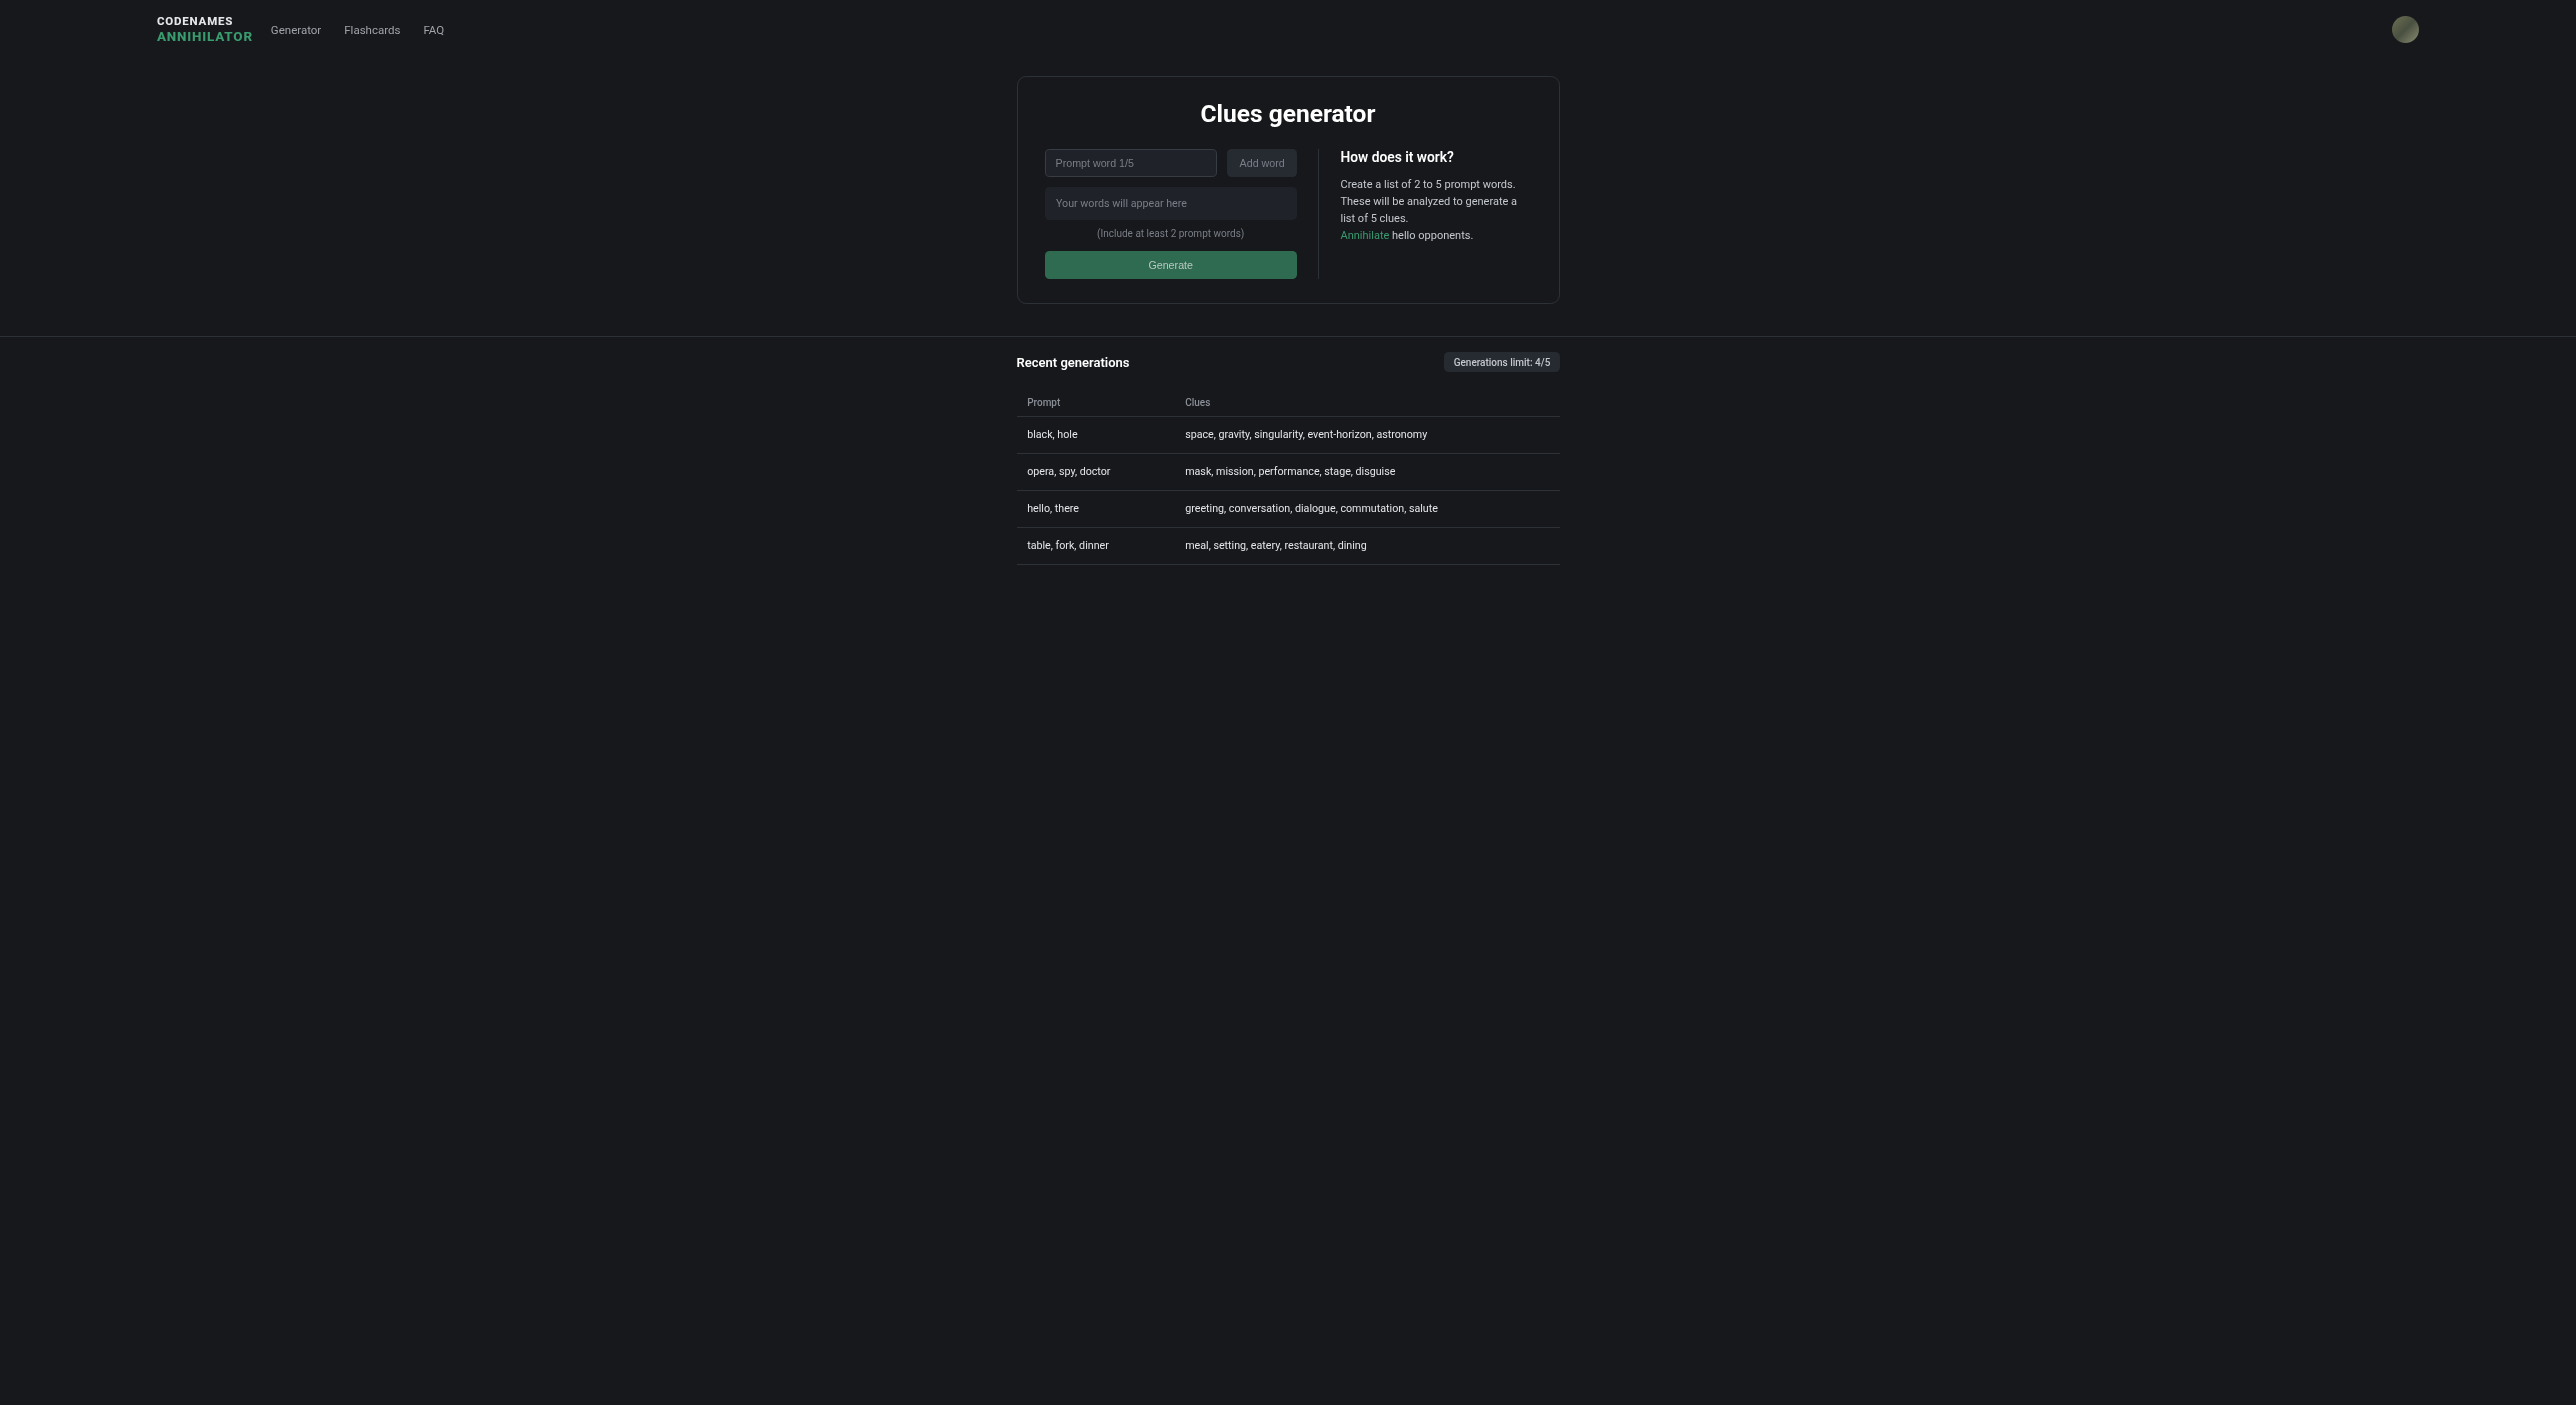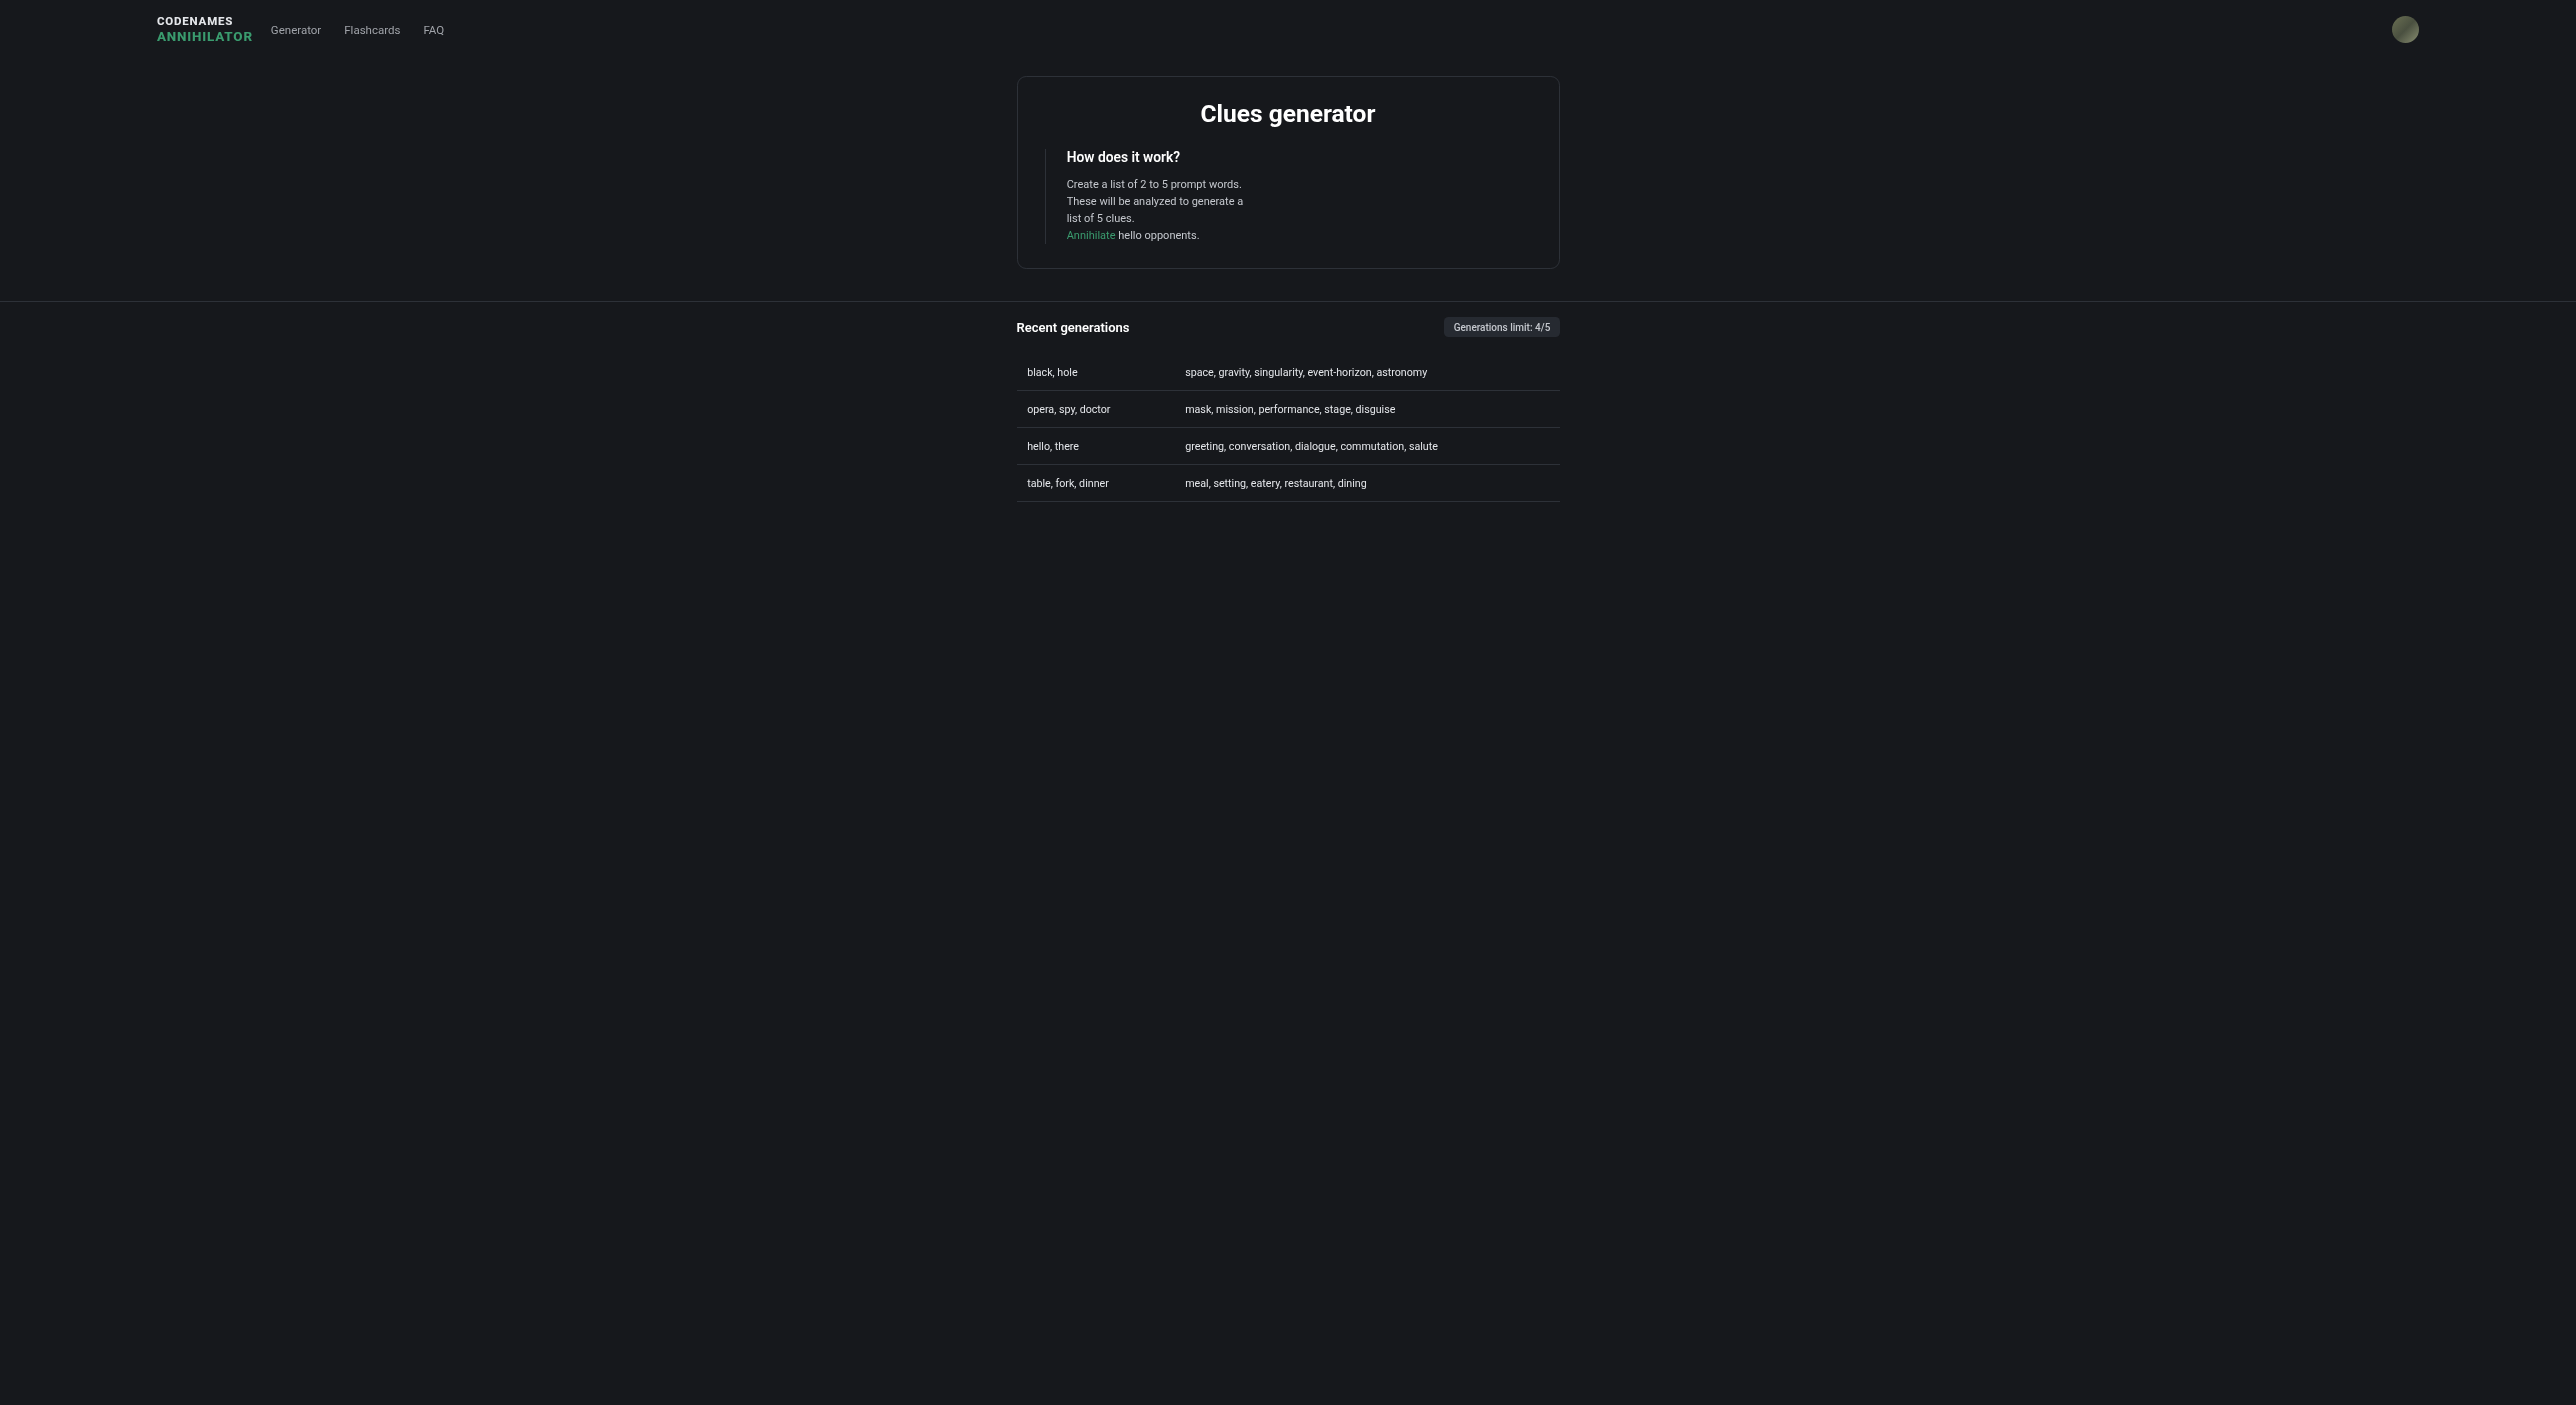--- a/index.html
+++ b/index.html
@@ -267,40 +267,53 @@
     <a class="nav-link">Flashcards</a>
     <a class="nav-link">FAQ</a>
   </nav>
   <div class="avatar"></div>
 </div>
 
 <div class="main-container">
   <div class="card">
     <h1 class="card-title">Clues generator</h1>
     <div class="card-body">
+      <div class="left-col">
+        <div class="input-row">
+          <input class="text-input" type="text" placeholder="Prompt word 1/5" style="">
+          <button class="add-word-btn">Add word</button>
+        </div>
+        <div class="words-area">Your words will appear here</div>
+        <div class="hint-text">(Include at least 2 prompt words)</div>
+        <button class="generate-btn">Generate</button>
+      </div>
       <div class="divider-v"></div>
       <div class="right-col">
         <h2 class="info-title">How does it work?</h2>
         <p class="info-text">
           <span>Create a list of 2 to 5 prompt words. These will be analyzed to generate a list of 5 clues.</span><br>
           <span class="highlight">Annihilate</span><span> hello opponents.</span>
         </p>
       </div>
     </div>
   </div>
 </div>
 
 <div class="divider-h"></div>
 
 <div class="recent-section">
   <div class="recent-header">
     <h2 class="recent-title">Recent generations</h2>
     <div class="limit-badge">Generations limit: 4/5</div>
   </div>
   <div class="table">
+    <div class="table-head">
+      <div class="col-prompt">Prompt</div>
+      <div class="col-clues">Clues</div>
+    </div>
     <div class="table-row">
       <div class="cell-prompt">black, hole</div>
       <div class="cell-clues">space, gravity, singularity, event-horizon, astronomy</div>
     </div>
     <div class="table-row">
       <div class="cell-prompt">opera, spy, doctor</div>
       <div class="cell-clues">mask, mission, performance, stage, disguise</div>
     </div>
     <div class="table-row">
       <div class="cell-prompt">hello, there</div>

